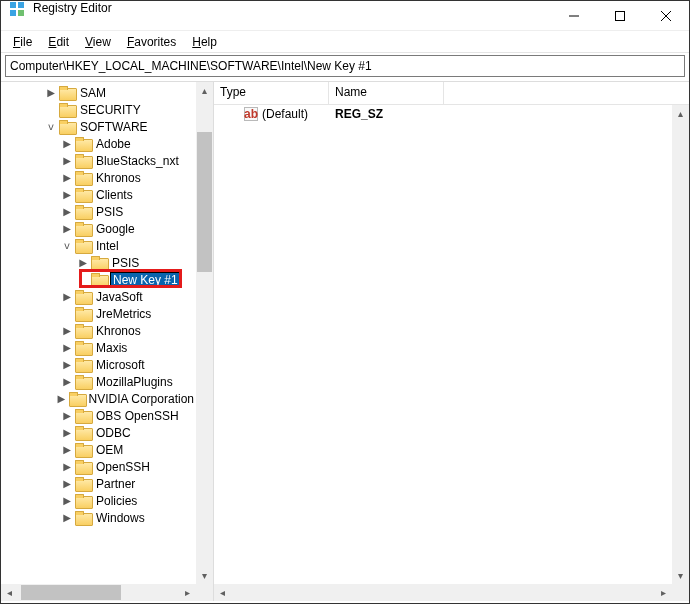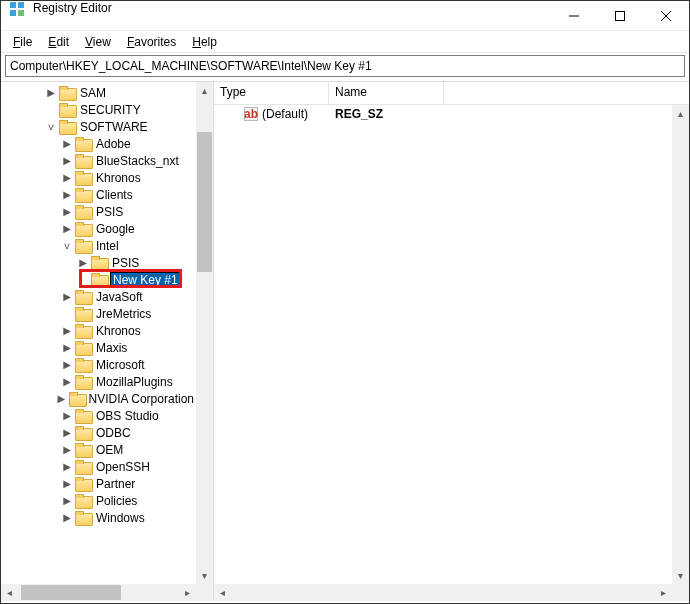--- a/index.html
+++ b/index.html
@@ -362,21 +362,21 @@
       <div class="treerow">
           <span class="lines" style="width:60px"></span>
           <span class="expander">▶</span>
           <span class="folder-ico"></span>
           <span class="treelabel">NVIDIA Corporation</span>
         </div>
       <div class="treerow">
           <span class="lines" style="width:60px"></span>
           <span class="expander">▶</span>
           <span class="folder-ico"></span>
-          <span class="treelabel">OBS Studio</span>
+          <span class="treelabel">OBS OpenSSH</span>
         </div>
       <div class="treerow">
           <span class="lines" style="width:60px"></span>
           <span class="expander">▶</span>
           <span class="folder-ico"></span>
           <span class="treelabel">ODBC</span>
         </div>
       <div class="treerow">
           <span class="lines" style="width:60px"></span>
           <span class="expander">▶</span>

